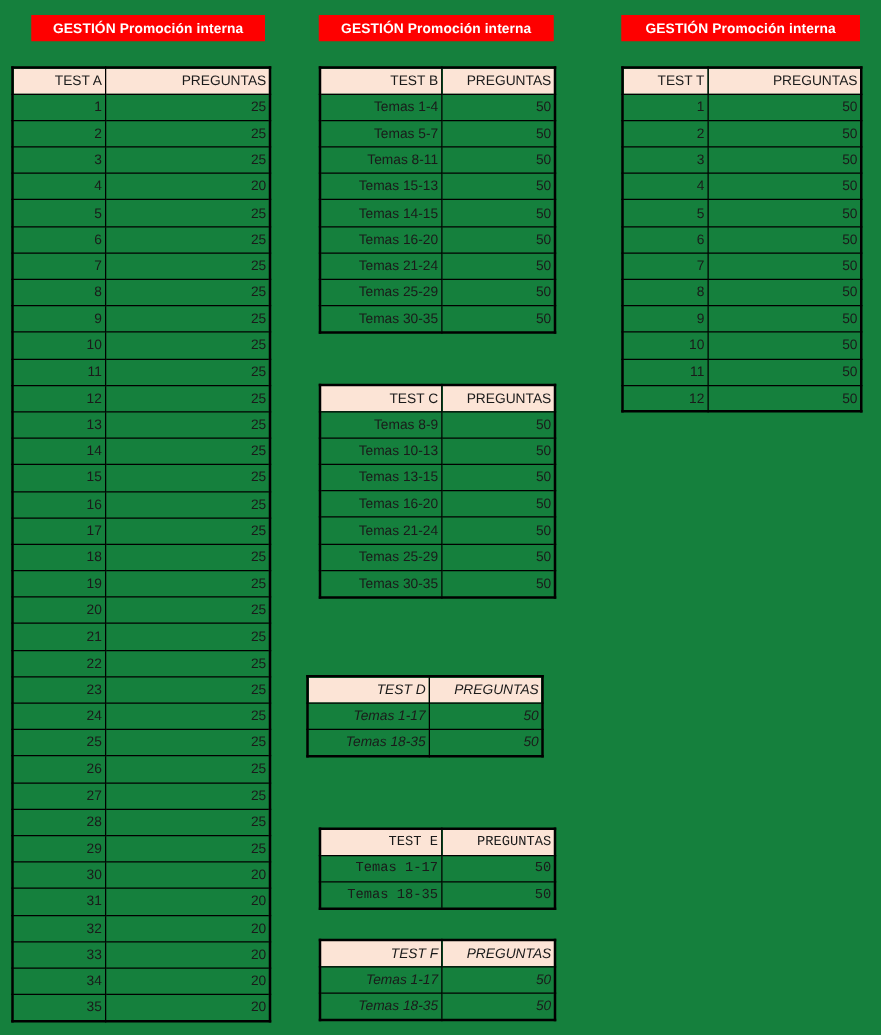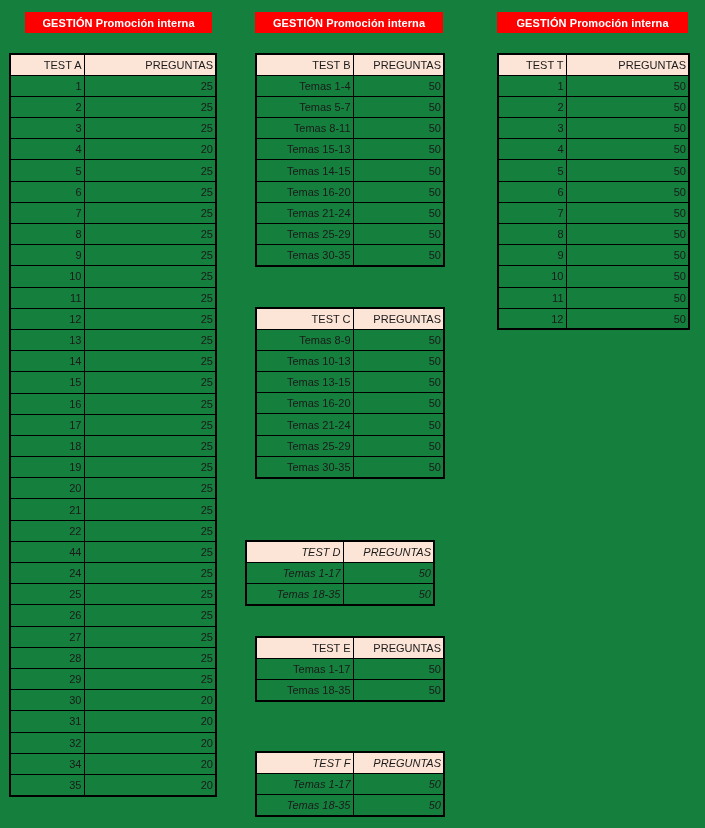--- a/index.html
+++ b/index.html
@@ -154,21 +154,21 @@
         </tr>
         <tr>
           <td>21</td>
           <td>25</td>
         </tr>
         <tr>
           <td>22</td>
           <td>25</td>
         </tr>
         <tr>
-          <td>44</td>
+          <td>23</td>
           <td>25</td>
         </tr>
         <tr>
           <td>24</td>
           <td>25</td>
         </tr>
         <tr>
           <td>25</td>
           <td>25</td>
         </tr>
@@ -191,20 +191,24 @@
         <tr>
           <td>30</td>
           <td>20</td>
         </tr>
         <tr>
           <td>31</td>
           <td>20</td>
         </tr>
         <tr>
           <td>32</td>
+          <td>20</td>
+        </tr>
+        <tr>
+          <td>33</td>
           <td>20</td>
         </tr>
         <tr>
           <td>34</td>
           <td>20</td>
         </tr>
         <tr>
           <td>35</td>
           <td>20</td>
         </tr>
@@ -323,21 +327,21 @@
           <td>Temas 1-17</td>
           <td>50</td>
         </tr>
         <tr>
           <td>Temas 18-35</td>
           <td>50</td>
         </tr>
       </tbody>
   </table>
 
-  <table class="grid" style="left:255px;top:636px;width:188px;">
+  <table class="grid" style="left:255px;top:662px;width:188px;font-family:Liberation Mono, monospace;">
     <colgroup>
         <col style="width:97px">
         <col style="width:91px">
       </colgroup>
     <thead>
       <tr>
         <th>TEST E</th>
         <th>PREGUNTAS</th>
       </tr>
     </thead>

